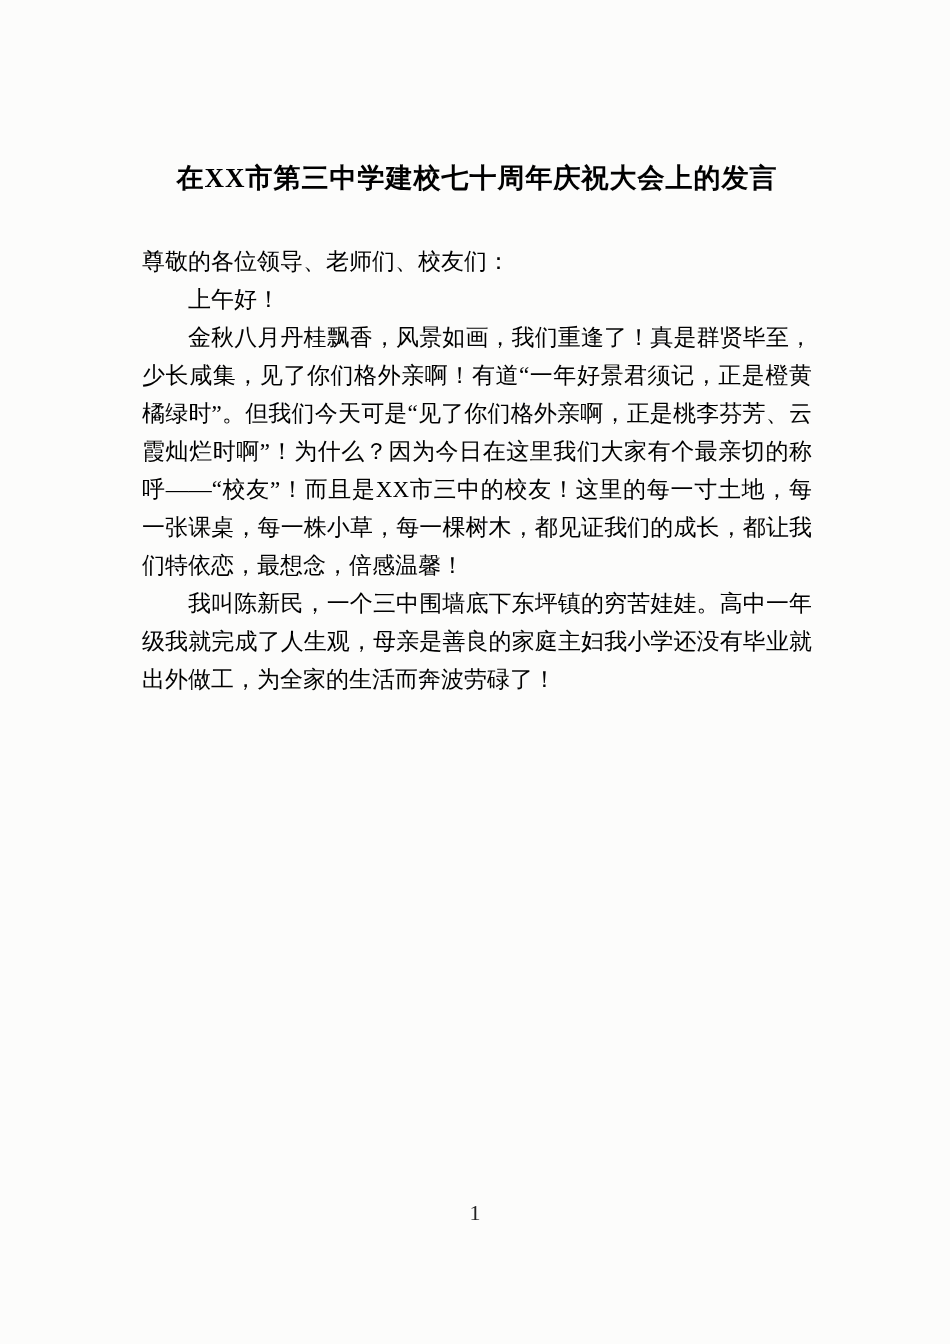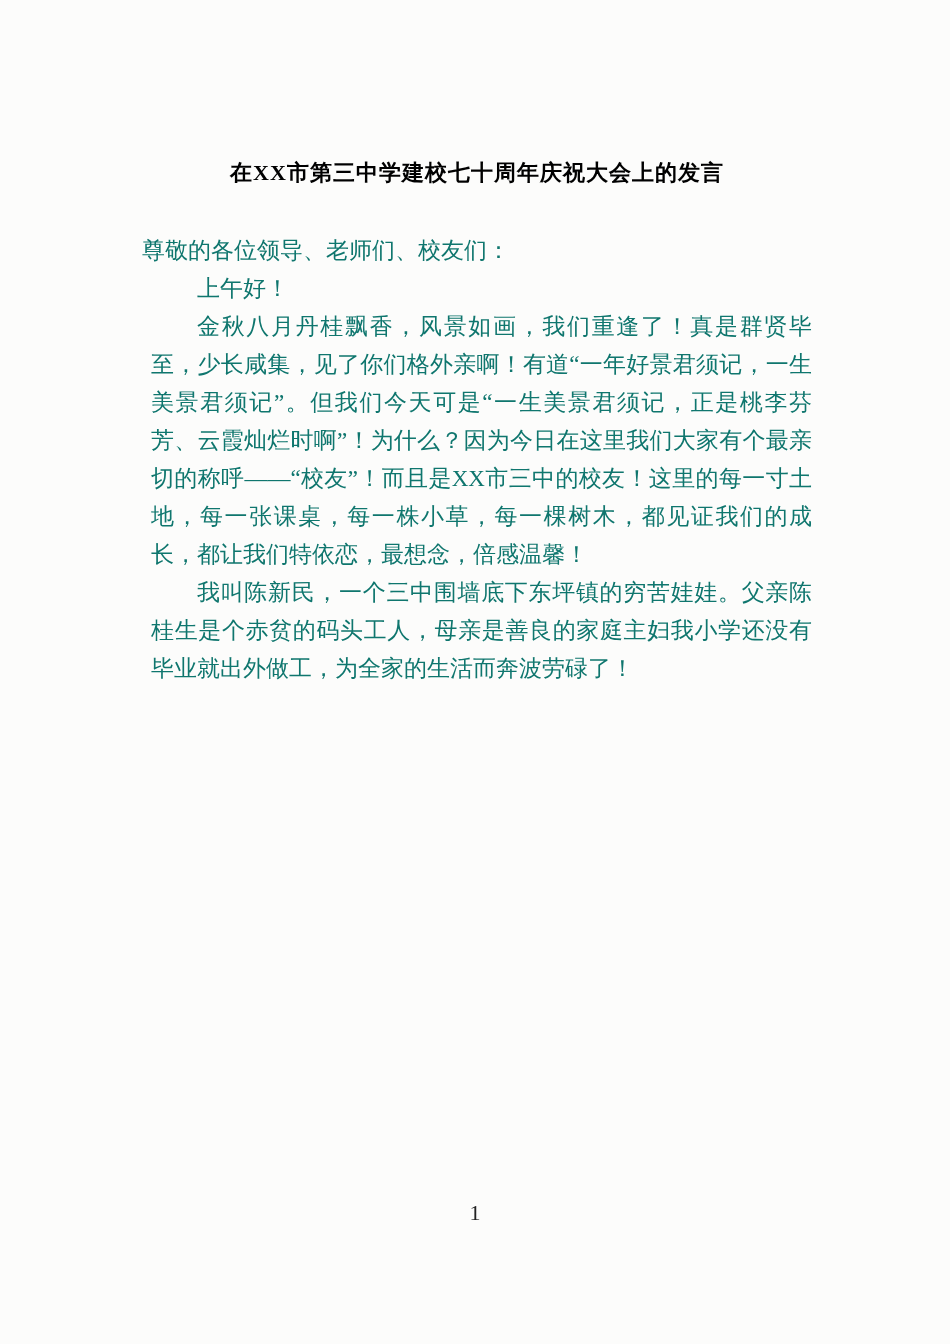--- a/index.html
+++ b/index.html
@@ -13,40 +13,39 @@
     height: 1344px;
     margin: 0 auto;
     background: #fcfcfb;
     box-sizing: border-box;
     padding: 148px 138px 0 142px;
     color: #111;
     font-family: "Liberation Serif", "DejaVu Serif", serif;
   }
   .doc-title {
     margin: 0 0 34px 0;
-    font-size: 22px;
+    font-size: 27px;
     font-weight: bold;
     text-align: center;
     line-height: 2.25;
     color: #000;
     letter-spacing: 1px;
   }
   .doc-body {
     font-size: 23px;
     line-height: 38px;
     text-align: justify;
-    color: #0f766e;
+    color: #000000;
   }
   .para {
     margin: 0;
     text-indent: 0;
   }
   .para.indent {
     text-indent: 2em;
-    margin-left: 9px;
   }
   .page-number {
     position: absolute;
     left: 0;
     right: 0;
     bottom: 118px;
     text-align: center;
     font-size: 22px;
     color: #222;
   }
@@ -54,19 +53,19 @@
 </head>
 <body>
 
 <div class="page">
 
   <h1 class="doc-title">在XX市第三中学建校七十周年庆祝大会上的发言</h1>
 
   <div class="doc-body">
     <p class="para">尊敬的各位领导、老师们、校友们：</p>
     <p class="para indent">上午好！</p>
-    <p class="para indent">金秋八月丹桂飘香，风景如画，我们重逢了！真是群贤毕至，少长咸集，见了你们格外亲啊！有道“一年好景君须记，一生美景君须记”。但我们今天可是“一生美景君须记，正是桃李芬芳、云霞灿烂时啊”！为什么？因为今日在这里我们大家有个最亲切的称呼——“校友”！而且是XX市三中的校友！这里的每一寸土地，每一张课桌，每一株小草，每一棵树木，都见证我们的成长，都让我们特依恋，最想念，倍感温馨！</p>
-    <p class="para indent">我叫陈新民，一个三中围墙底下东坪镇的穷苦娃娃。父亲陈桂生是个赤贫的码头工人，母亲是善良的家庭主妇我小学还没有毕业就出外做工，为全家的生活而奔波劳碌了！</p>
+    <p class="para indent">金秋八月丹桂飘香，风景如画，我们重逢了！真是群贤毕至，少长咸集，见了你们格外亲啊！有道“一年好景君须记，正是橙黄橘绿时”。但我们今天可是“见了你们格外亲啊，正是桃李芬芳、云霞灿烂时啊”！为什么？因为今日在这里我们大家有个最亲切的称呼——“校友”！而且是XX市三中的校友！这里的每一寸土地，每一张课桌，每一株小草，每一棵树木，都见证我们的成长，都让我们特依恋，最想念，倍感温馨！</p>
+    <p class="para indent">我叫陈新民，一个三中围墙底下东坪镇的穷苦娃娃。高中一年级我就完成了人生观，母亲是善良的家庭主妇我小学还没有毕业就出外做工，为全家的生活而奔波劳碌了！</p>
   </div>
 
   <div class="page-number">1</div>
 
 </div>
 
 </body></html>

